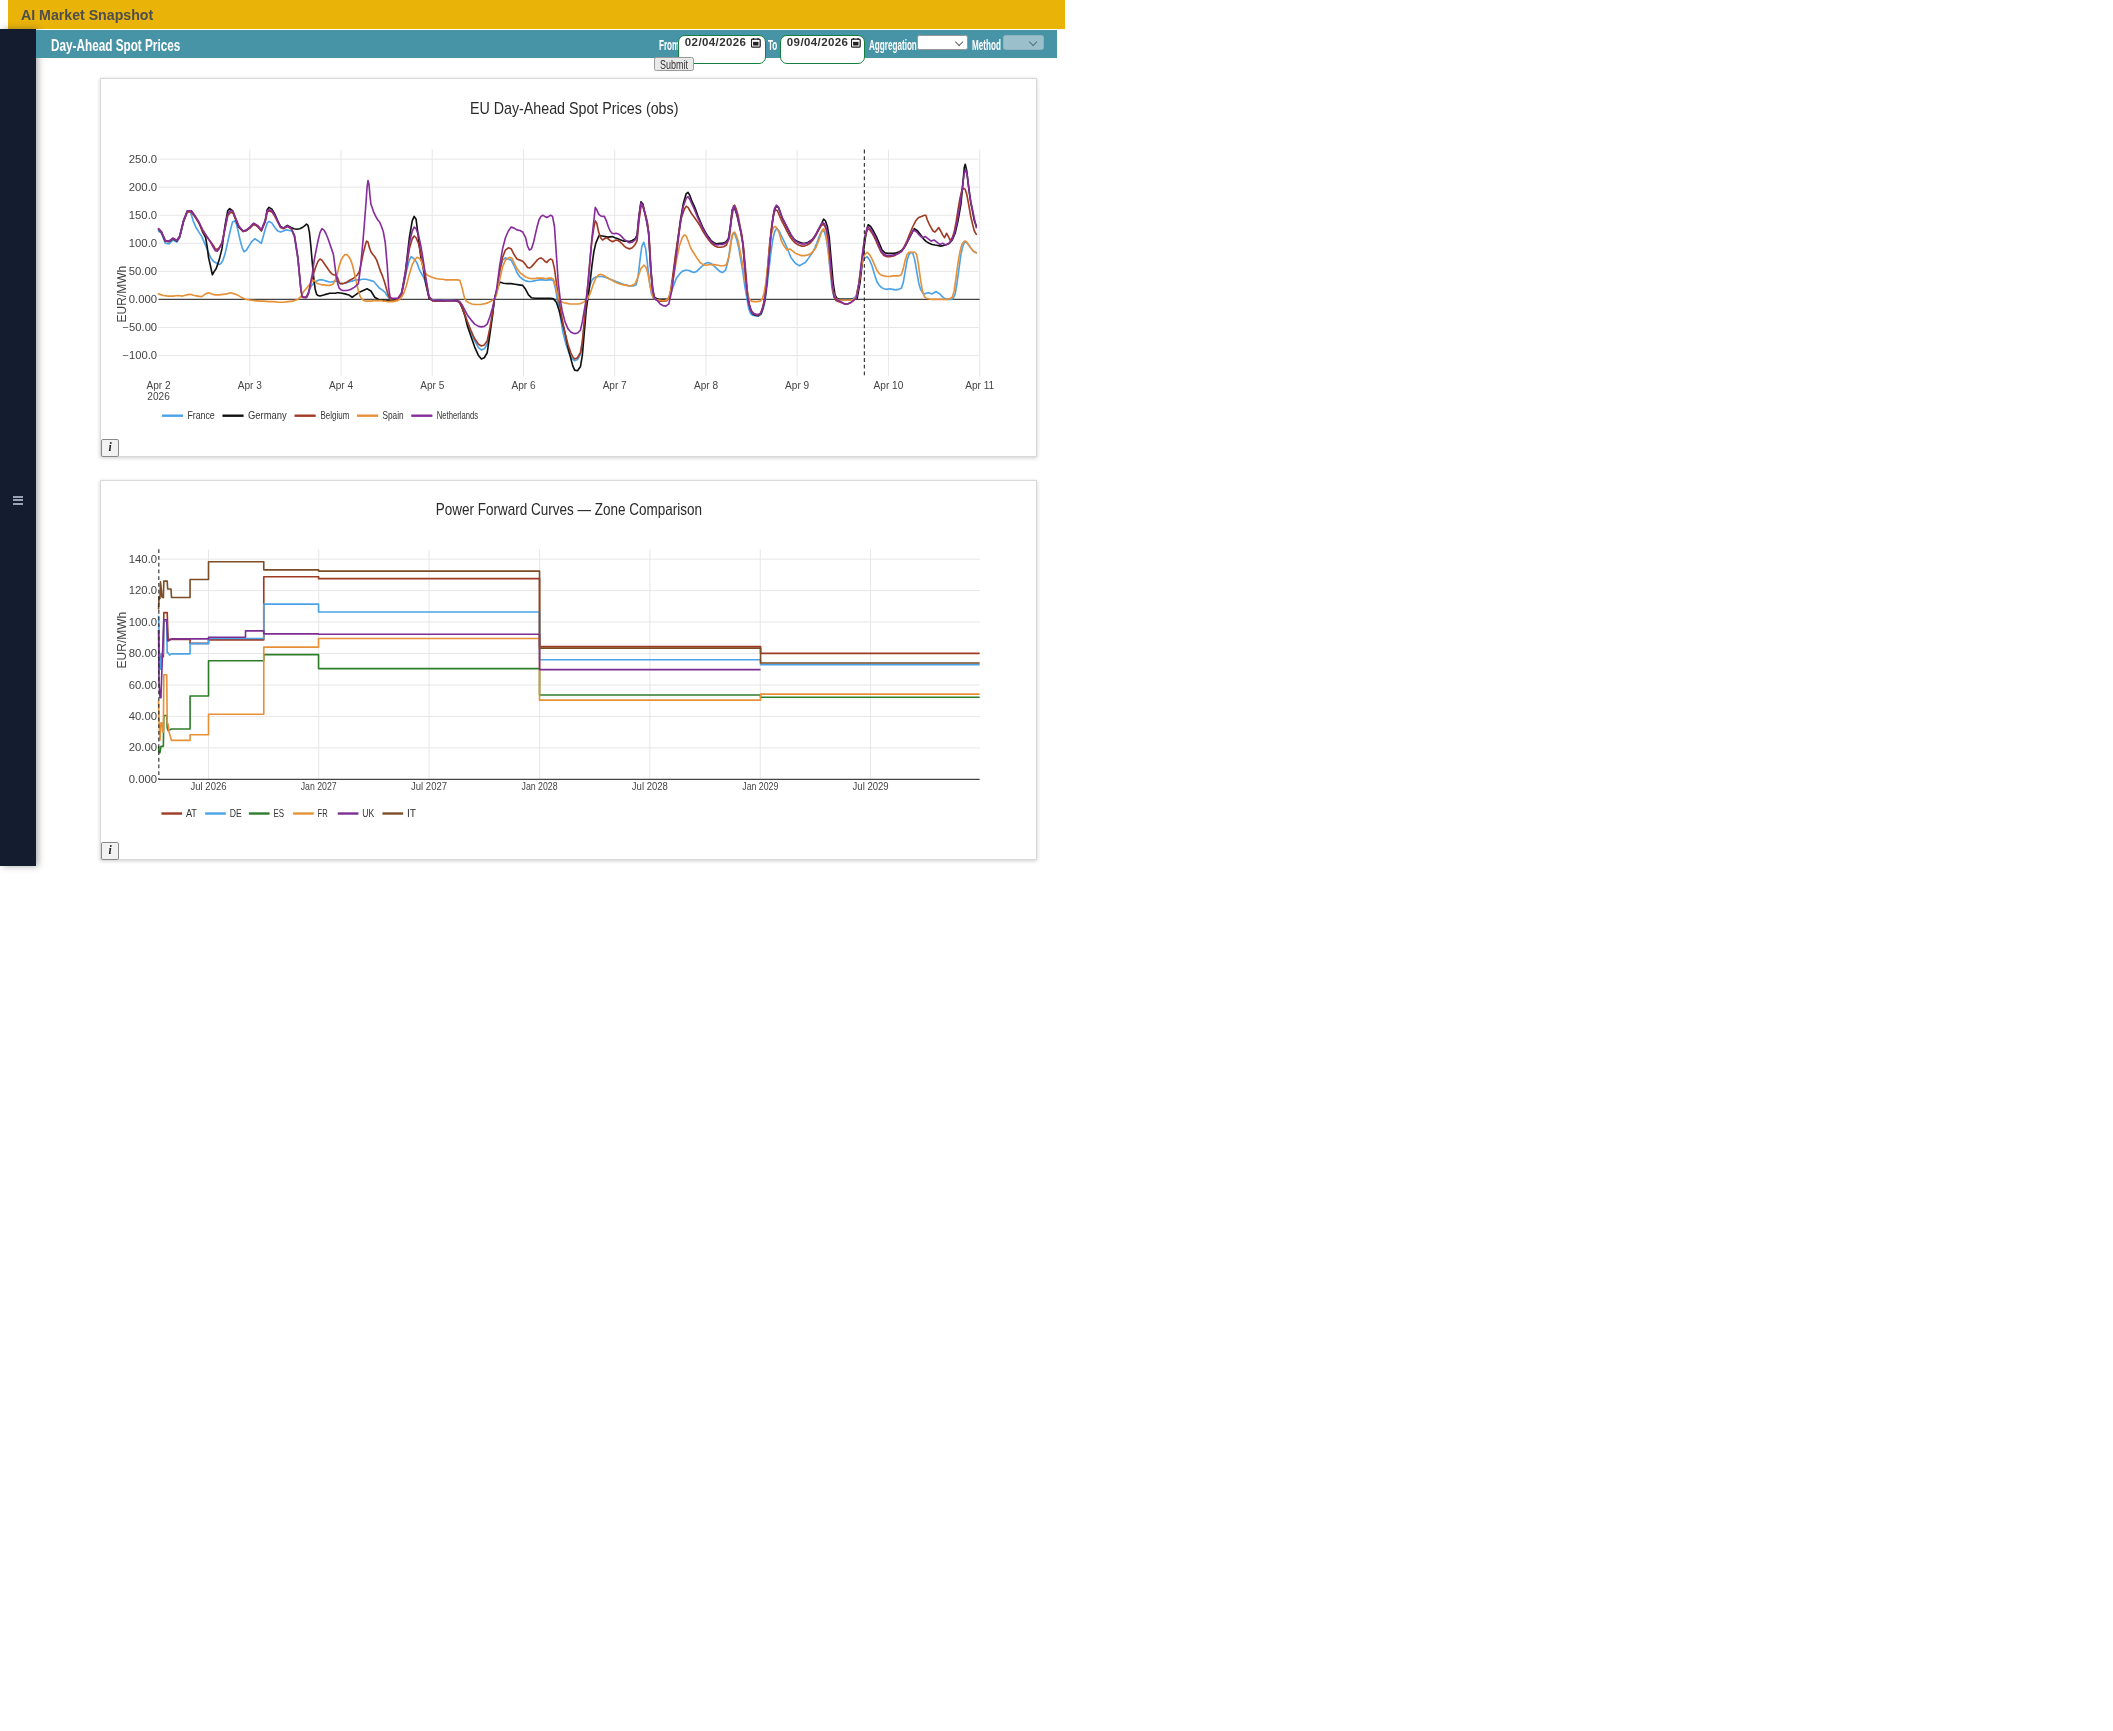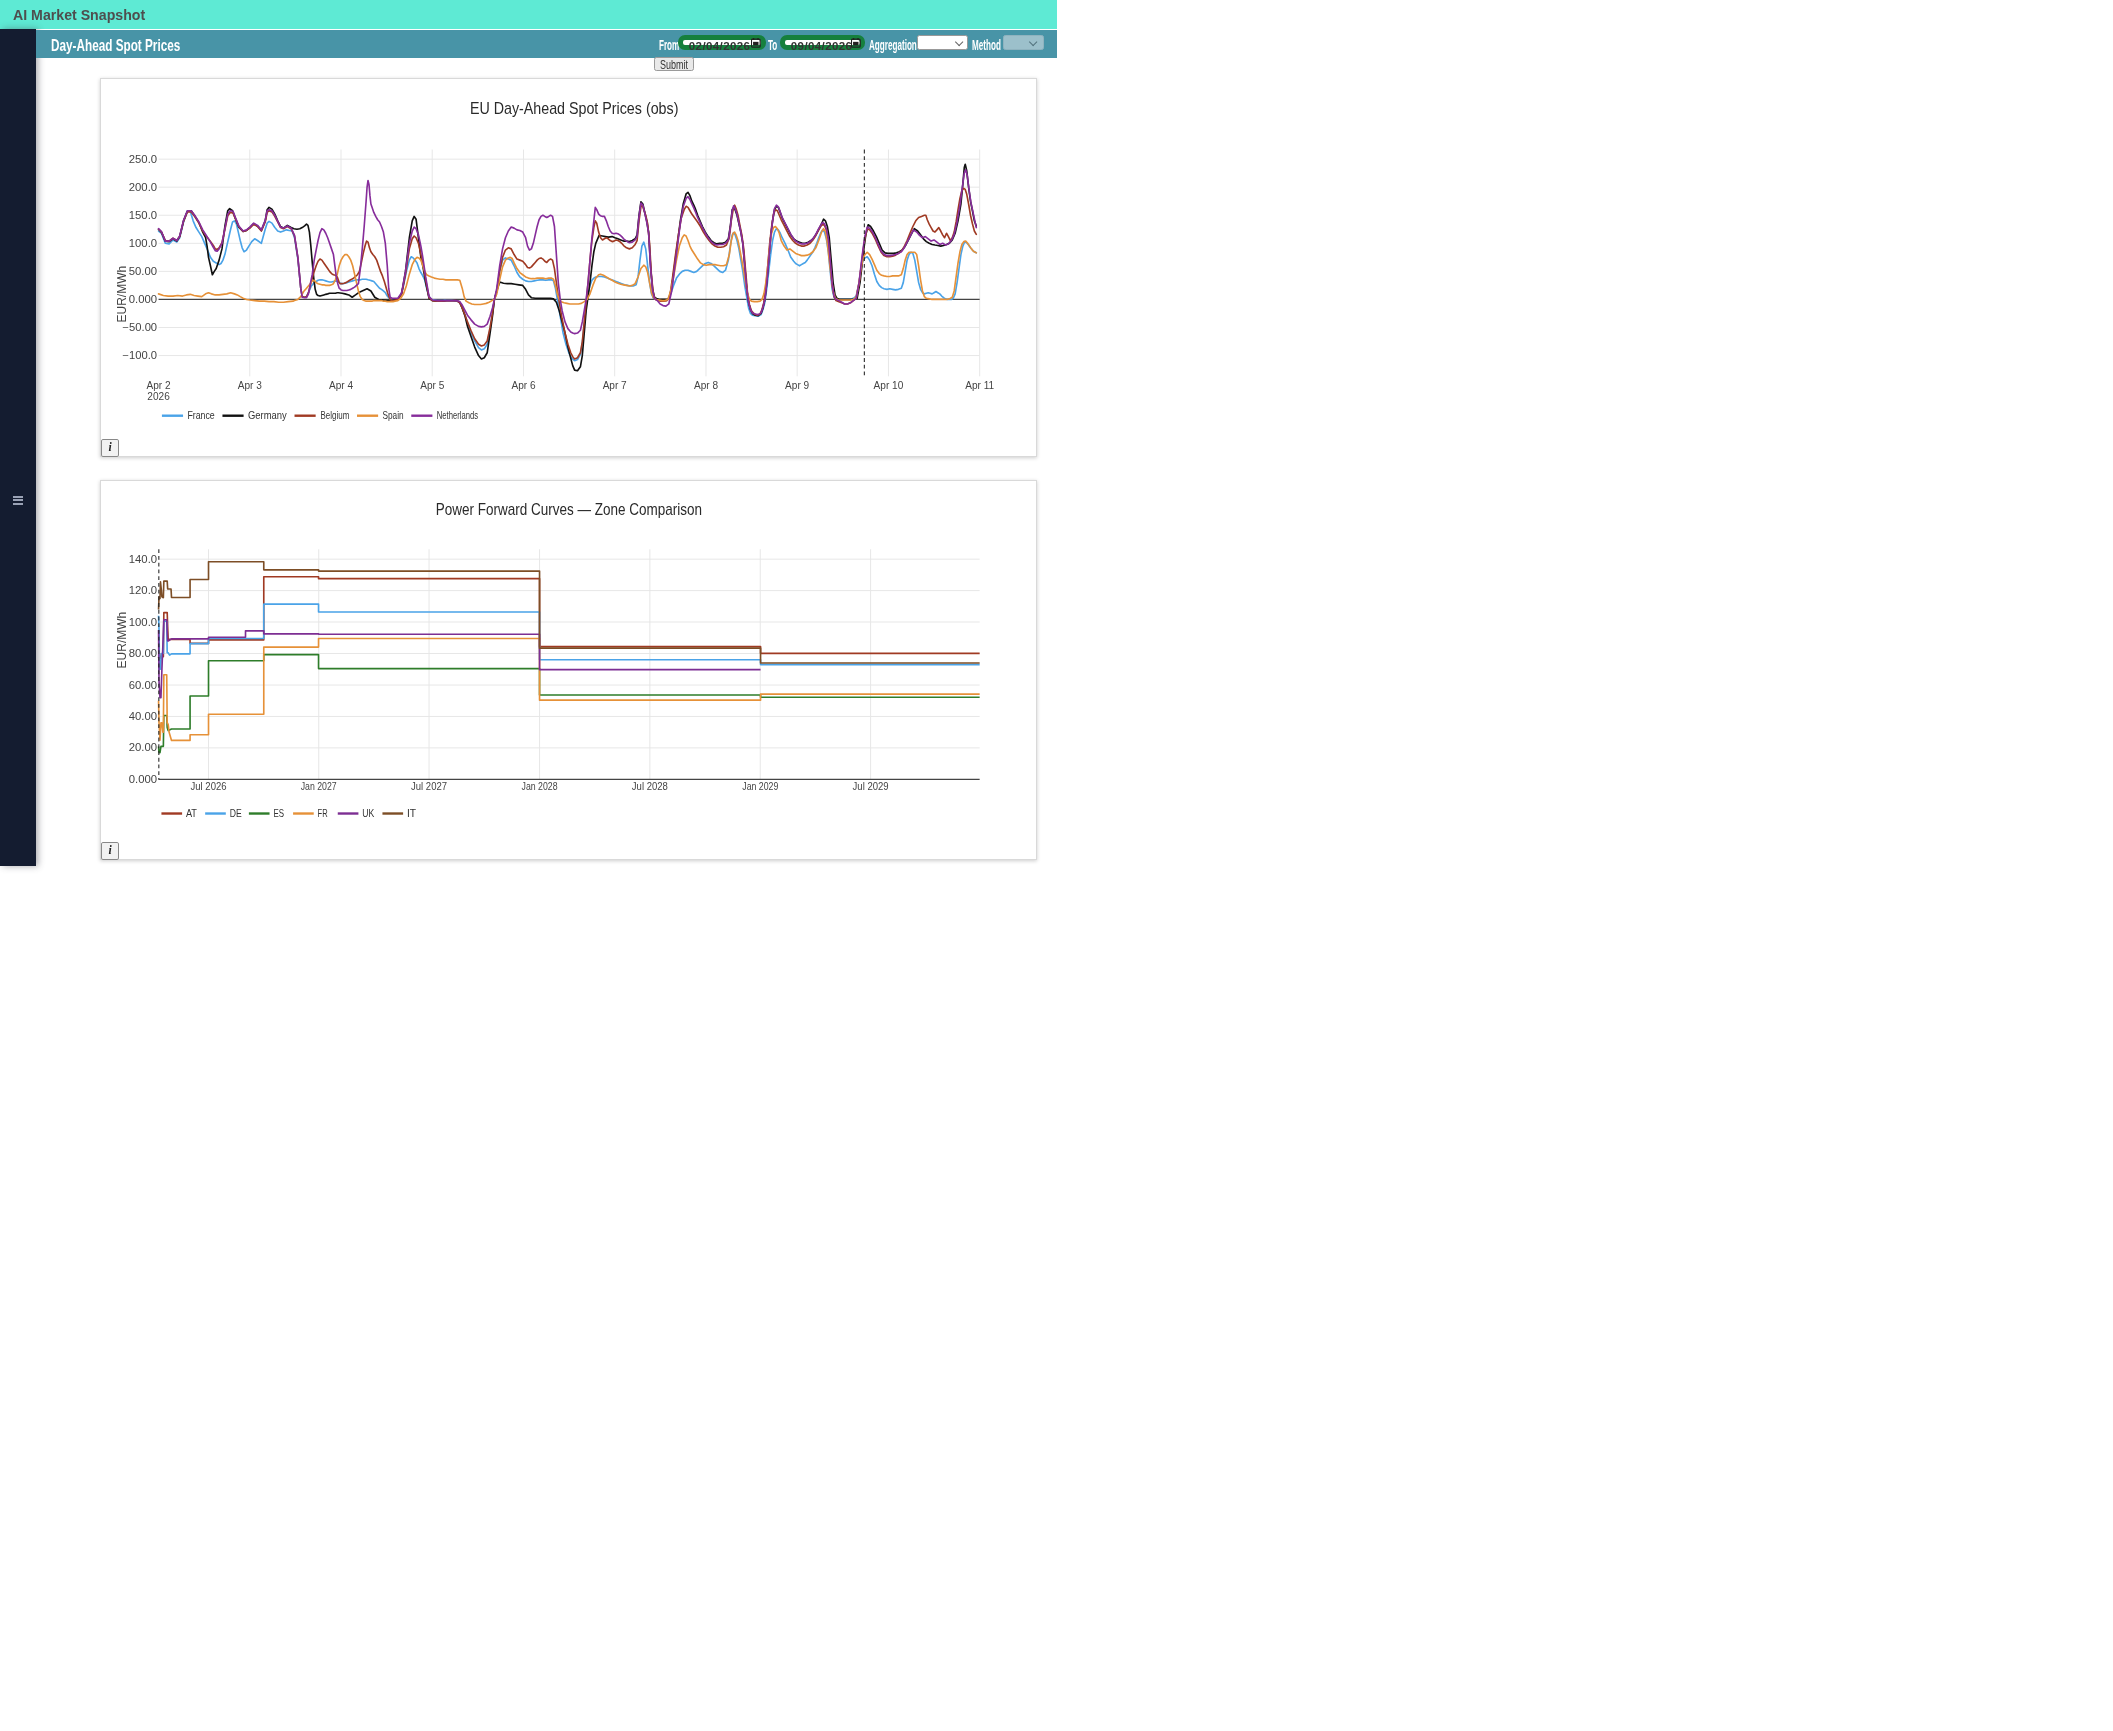--- a/index.html
+++ b/index.html
@@ -1,22 +1,22 @@
 <!DOCTYPE html>
 <html><head><meta charset="utf-8"><title>AI Market Snapshot</title>
 <style>
 html,body{margin:0;padding:0;width:1057px;height:866px;background:#fff;font-family:"Liberation Sans",sans-serif;overflow:hidden}
-.topbar{position:absolute;left:0;top:0;width:1057px;height:29px;background:#5eead4;text-align:center;}
+.topbar{position:absolute;left:8px;top:0;width:1057px;height:29px;background:#eab308;text-align:center;}
 .topbar .t{position:absolute;left:12.5px;top:5.8px;font-size:15.4px;font-weight:bold;color:#4e4e4e;transform:scaleX(0.92);transform-origin:0 0;white-space:nowrap}
 .sidebar{position:absolute;left:0;top:29px;width:36px;height:837px;background:#141c30;box-shadow:2.9px 0 6.7px rgba(60,60,70,0.45)}
 .burger div{position:absolute;left:12.5px;width:10.6px;height:1.9px;background:#9aa2b5}
 .tealbar{position:absolute;left:36px;top:30px;width:1021px;height:28px;background:#4894a7}
 .hdt{position:absolute;left:51px;top:35px;font-size:17.3px;font-weight:bold;color:#fff;transform:scaleX(0.68);transform-origin:0 0;white-space:nowrap}
 .lbl{position:absolute;top:37px;font-size:14px;font-weight:bold;color:#fff;transform:scaleX(0.58);transform-origin:0 0;white-space:nowrap}
-.inp{position:absolute;top:35px;height:15px;background:#fff;border:5px solid #15803d;border-radius:7px;box-sizing:border-box;font-size:11.5px;font-weight:bold;color:#333;line-height:13.4px;padding-left:5.8px;letter-spacing:0.4px}
+.inp{position:absolute;top:35px;height:29px;background:#fff;border:1px solid #15803d;border-radius:7px;box-sizing:border-box;font-size:11.5px;font-weight:bold;color:#333;line-height:13.4px;padding-left:5.8px;letter-spacing:0.4px}
 .inp span{display:inline-block;white-space:nowrap}
 .cal{position:absolute;width:9.6px;height:9.6px}
 .sel{position:absolute;top:35px;height:15.4px;border:1px solid #999;border-radius:2.4px;box-sizing:border-box}
 .chev{position:absolute;top:39px;width:5.3px;height:5.3px;border-right:1.3px solid #666;border-bottom:1.3px solid #666;transform:rotate(45deg)}
 .submit{position:absolute;left:654px;top:57px;width:40px;height:14px;background:#e9e9e9;border:1px solid #9a9a9a;border-radius:2.4px;box-sizing:border-box;font-size:12.5px;color:#333}
 .submit span{display:inline-block;transform:scaleX(0.72);transform-origin:0 0;margin-left:4.8px;line-height:14px}
 .card{position:absolute;left:100px;width:937px;background:#fff;border:1px solid #d9d9d9;box-shadow:0 1px 3.8px rgba(0,0,0,0.2);box-sizing:border-box}
 .ibtn{position:absolute;width:18px;height:18px;background:#f2f2f2;border:1px solid #888;border-radius:1.9px;box-sizing:border-box;font-family:"Liberation Serif",serif;font-weight:bold;font-style:italic;font-size:11.5px;color:#222;text-align:center;line-height:15.4px}
 </style></head>
 <body>

